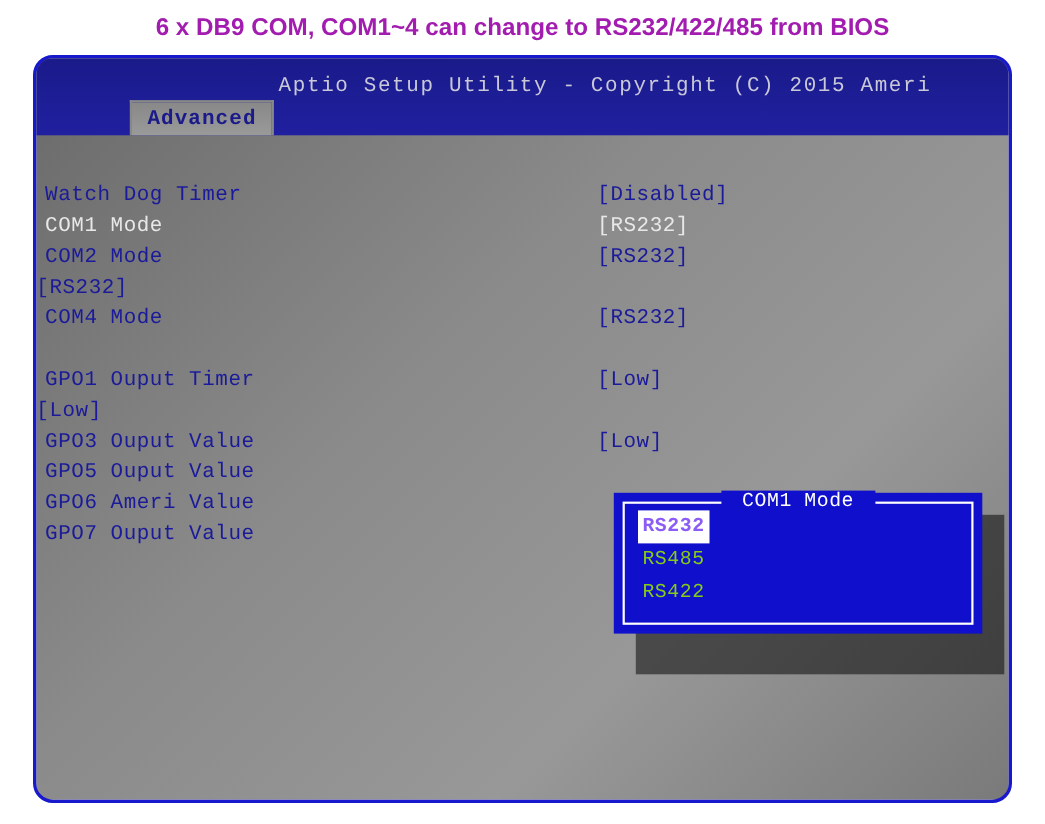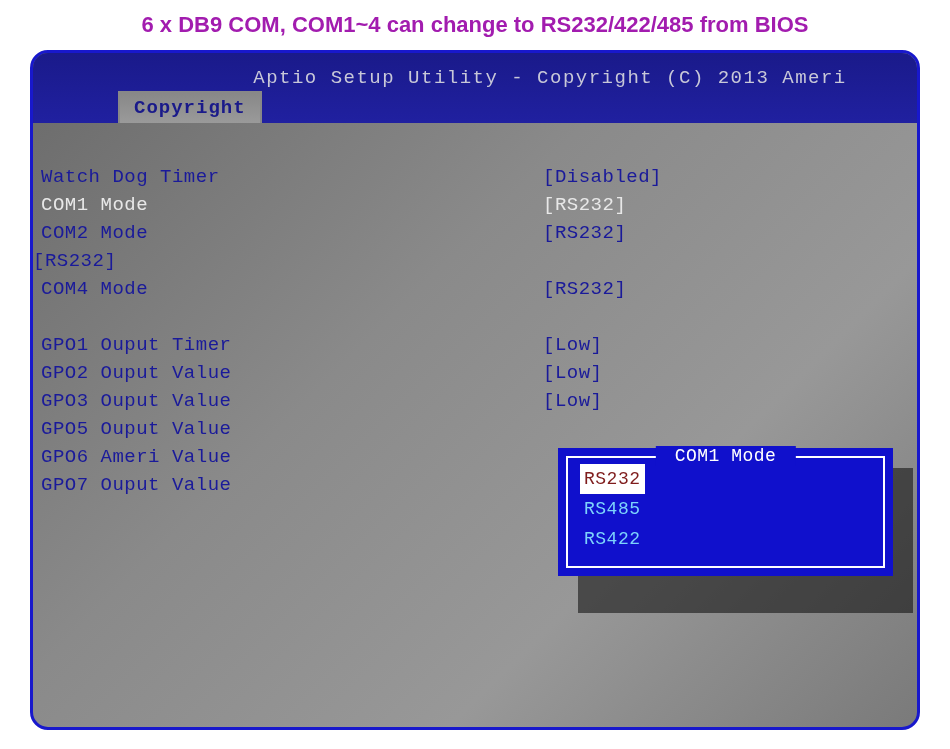--- a/index.html
+++ b/index.html
@@ -125,46 +125,47 @@
       transform: translateX(-50%);
       background: #1010cc;
       color: #fff;
       font-family: 'Courier New', monospace;
       font-size: 18px;
       padding: 0 8px;
       white-space: nowrap;
       letter-spacing: 0.5px;
     }
     .popup-item {
-      color: #7dd3fc;
+      color: #84cc16;
       font-family: 'Courier New', monospace;
       font-size: 18px;
       line-height: 30px;
       padding: 0 4px;
       letter-spacing: 0.5px;
     }
     .popup-item.selected {
       background: #fff;
-      color: #7f1d1d;
+      color: #8b5cf6;
       display: inline-block;
+      font-weight: bold;
     }
     .popup-item-wrap {
       line-height: 30px;
     }
   </style>
 </head>
 <body>
 
 <div class="page-title">6 x DB9 COM, COM1~4 can change to RS232/422/485 from BIOS</div>
 
 <div class="bios-frame">
   <div class="bios-inner">
     <div class="header-bar">
-      <div class="header-text">Aptio Setup Utility - Copyright (C) 2013 Ameri</div>
-      <div class="tab">Copyright</div>
+      <div class="header-text">Aptio Setup Utility - Copyright (C) 2015 Ameri</div>
+      <div class="tab">Advanced</div>
     </div>
 
     <div class="content">
 
       <div class="row">
         <span class="label">Watch Dog Timer</span>
         <span class="value">[Disabled]</span>
       </div>
       <div class="row selected">
         <span class="label">COM1 Mode</span>
@@ -182,21 +183,20 @@
         <span class="value">[RS232]</span>
       </div>
 
       <div class="spacer"></div>
 
       <div class="row">
         <span class="label">GPO1 Ouput Timer</span>
         <span class="value">[Low]</span>
       </div>
       <div class="row">
-        <span class="label">GPO2 Ouput Value</span>
         <span class="value">[Low]</span>
       </div>
       <div class="row">
         <span class="label">GPO3 Ouput Value</span>
         <span class="value">[Low]</span>
       </div>
       <div class="row">
         <span class="label">GPO5 Ouput Value</span>
         <span class="value"></span>
       </div>

